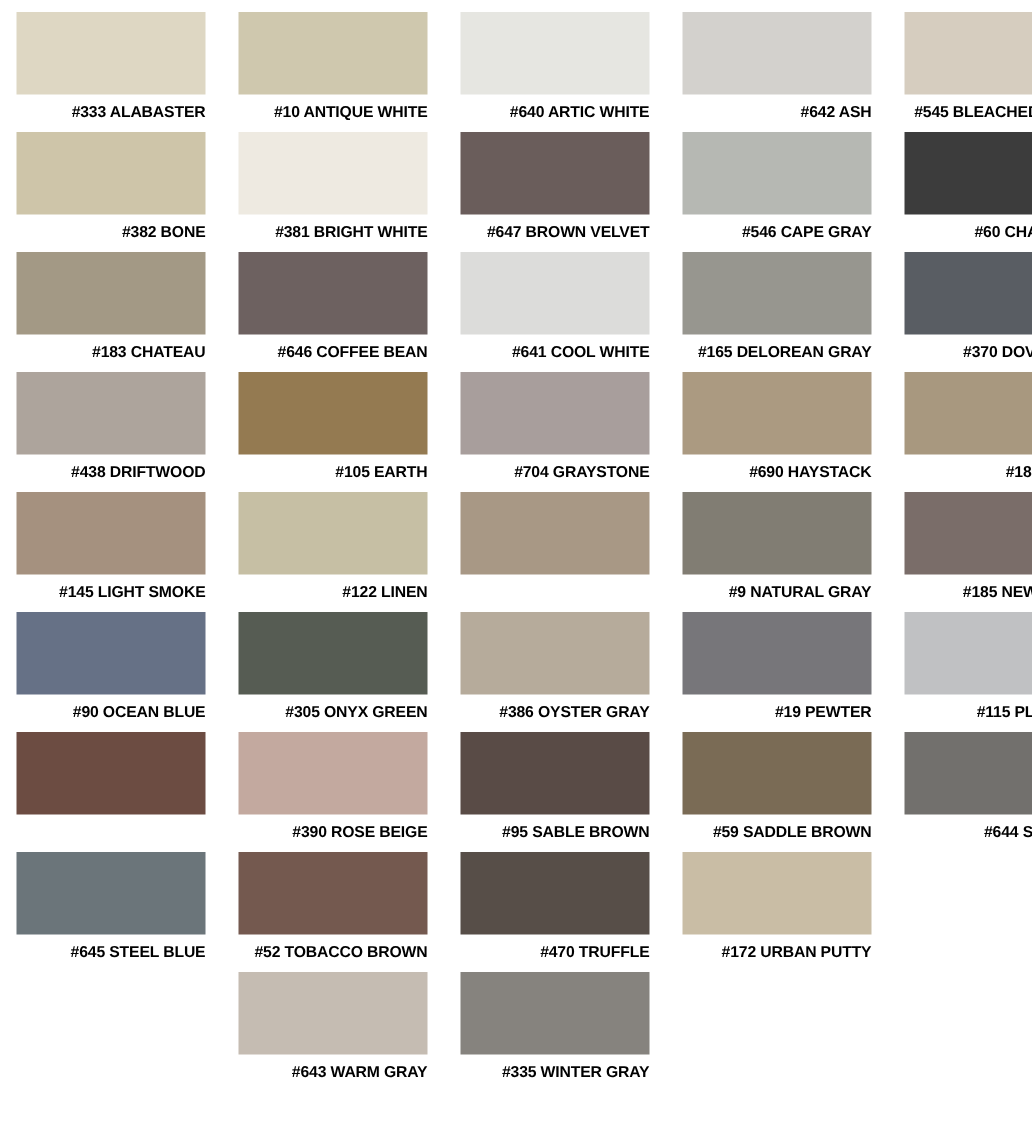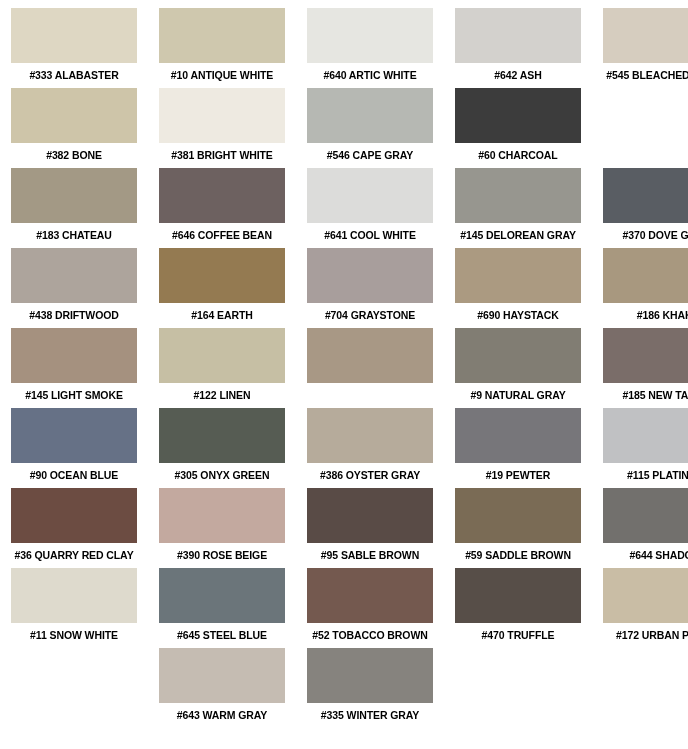--- a/index.html
+++ b/index.html
@@ -23,21 +23,21 @@
     justify-content: flex-start;
     width: 688px;
     height: 80px;
   }
   .swatch-cell {
     width: 126px;
     margin-left: 11px;
     margin-right: 11px;
     display: flex;
     flex-direction: column;
-    align-items: center;
+    align-items: flex-end;
   }
   .swatch-cell.spacer {
     visibility: hidden;
   }
   .swatch-chip {
     width: 126px;
     height: 55px;
     display: block;
   }
   .swatch-label {
@@ -81,20 +81,24 @@
     <div class="swatch-row">
       <div class="swatch-cell">
         <div class="swatch-chip" style="background-color: rgb(206, 197, 169);"></div>
         <div class="swatch-label">#382 BONE</div>
       </div>
       <div class="swatch-cell">
         <div class="swatch-chip" style="background-color: rgb(238, 234, 225);"></div>
         <div class="swatch-label">#381 BRIGHT WHITE</div>
       </div>
       <div class="swatch-cell">
+        <div class="swatch-chip" style="background-color: rgb(106, 93, 91);"></div>
+        <div class="swatch-label">#647 BROWN VELVET</div>
+      </div>
+      <div class="swatch-cell">
         <div class="swatch-chip" style="background-color: rgb(182, 184, 179);"></div>
         <div class="swatch-label">#546 CAPE GRAY</div>
       </div>
       <div class="swatch-cell">
         <div class="swatch-chip" style="background-color: rgb(60, 60, 60);"></div>
         <div class="swatch-label">#60 CHARCOAL</div>
       </div>
     </div>
     <div class="swatch-row">
       <div class="swatch-cell">
@@ -104,35 +108,35 @@
       <div class="swatch-cell">
         <div class="swatch-chip" style="background-color: rgb(109, 97, 96);"></div>
         <div class="swatch-label">#646 COFFEE BEAN</div>
       </div>
       <div class="swatch-cell">
         <div class="swatch-chip" style="background-color: rgb(220, 220, 218);"></div>
         <div class="swatch-label">#641 COOL WHITE</div>
       </div>
       <div class="swatch-cell">
         <div class="swatch-chip" style="background-color: rgb(151, 150, 143);"></div>
-        <div class="swatch-label">#145 DELOREAN GRAY</div>
+        <div class="swatch-label">#165 DELOREAN GRAY</div>
       </div>
       <div class="swatch-cell">
         <div class="swatch-chip" style="background-color: rgb(89, 93, 99);"></div>
         <div class="swatch-label">#370 DOVE GRAY</div>
       </div>
     </div>
     <div class="swatch-row">
       <div class="swatch-cell">
         <div class="swatch-chip" style="background-color: rgb(173, 164, 156);"></div>
         <div class="swatch-label">#438 DRIFTWOOD</div>
       </div>
       <div class="swatch-cell">
         <div class="swatch-chip" style="background-color: rgb(148, 122, 81);"></div>
-        <div class="swatch-label">#164 EARTH</div>
+        <div class="swatch-label">#105 EARTH</div>
       </div>
       <div class="swatch-cell">
         <div class="swatch-chip" style="background-color: rgb(168, 158, 156);"></div>
         <div class="swatch-label">#704 GRAYSTONE</div>
       </div>
       <div class="swatch-cell">
         <div class="swatch-chip" style="background-color: rgb(171, 154, 129);"></div>
         <div class="swatch-label">#690 HAYSTACK</div>
       </div>
       <div class="swatch-cell">
@@ -179,44 +183,39 @@
         <div class="swatch-label">#19 PEWTER</div>
       </div>
       <div class="swatch-cell">
         <div class="swatch-chip" style="background-color: rgb(192, 193, 195);"></div>
         <div class="swatch-label">#115 PLATINUM</div>
       </div>
     </div>
     <div class="swatch-row">
       <div class="swatch-cell">
         <div class="swatch-chip" style="background-color: rgb(108, 76, 66);"></div>
-        <div class="swatch-label">#36 QUARRY RED CLAY</div>
       </div>
       <div class="swatch-cell">
         <div class="swatch-chip" style="background-color: rgb(195, 169, 159);"></div>
         <div class="swatch-label">#390 ROSE BEIGE</div>
       </div>
       <div class="swatch-cell">
         <div class="swatch-chip" style="background-color: rgb(89, 75, 70);"></div>
         <div class="swatch-label">#95 SABLE BROWN</div>
       </div>
       <div class="swatch-cell">
         <div class="swatch-chip" style="background-color: rgb(122, 107, 85);"></div>
         <div class="swatch-label">#59 SADDLE BROWN</div>
       </div>
       <div class="swatch-cell">
         <div class="swatch-chip" style="background-color: rgb(114, 112, 109);"></div>
         <div class="swatch-label">#644 SHADOW</div>
       </div>
     </div>
     <div class="swatch-row">
-      <div class="swatch-cell">
-        <div class="swatch-chip" style="background-color: rgb(222, 218, 205);"></div>
-        <div class="swatch-label">#11 SNOW WHITE</div>
-      </div>
       <div class="swatch-cell">
         <div class="swatch-chip" style="background-color: rgb(107, 117, 122);"></div>
         <div class="swatch-label">#645 STEEL BLUE</div>
       </div>
       <div class="swatch-cell">
         <div class="swatch-chip" style="background-color: rgb(116, 89, 79);"></div>
         <div class="swatch-label">#52 TOBACCO BROWN</div>
       </div>
       <div class="swatch-cell">
         <div class="swatch-chip" style="background-color: rgb(87, 78, 72);"></div>

